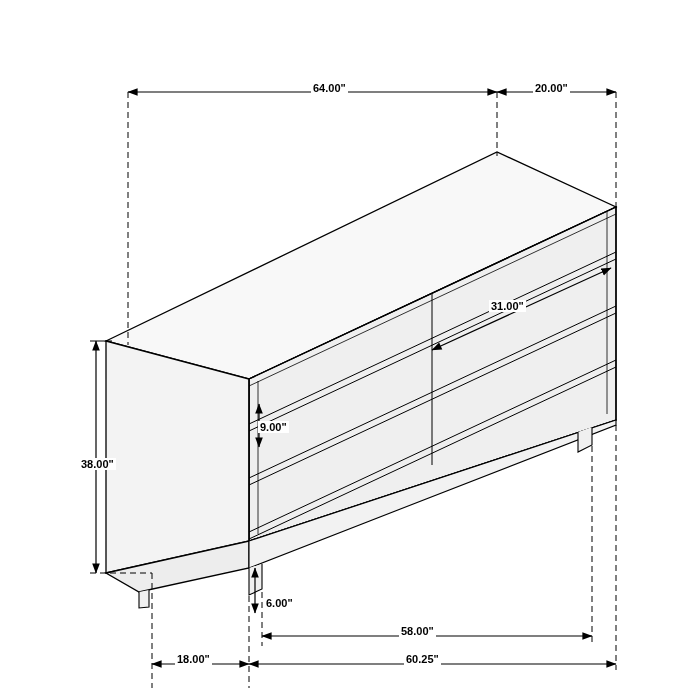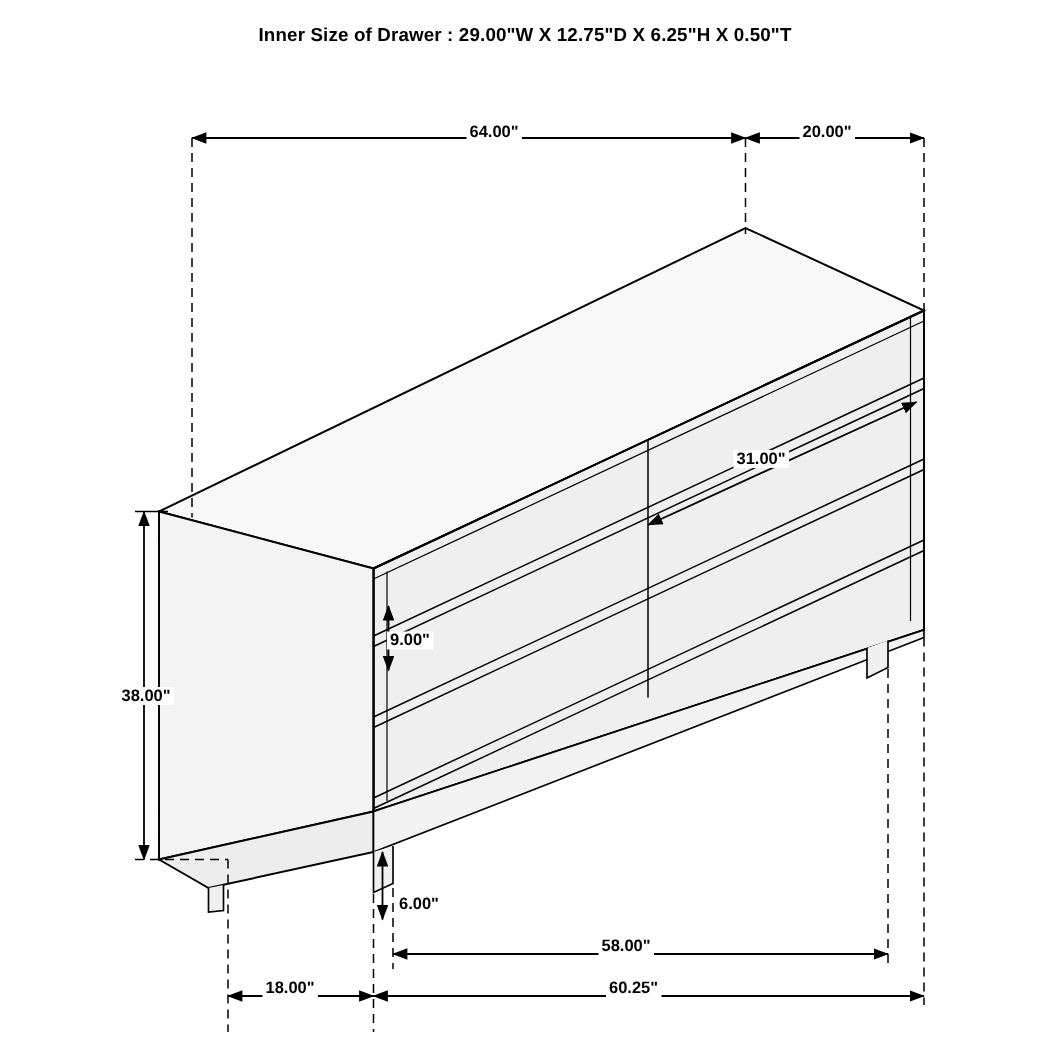--- a/index.html
+++ b/index.html
@@ -45,21 +45,20 @@
     background: #ffffff;
     padding: 0 2px;
     line-height: 12px;
   }
 </style>
 </head>
 <body>
 
 <div id="stage">
 
-  <div id="title">Inner Size of Drawer : 29.00"W X 12.75"D X 6.25"H X 0.50"T</div>
 
   <svg id="drawing" viewBox="0 0 700 700">
     <defs>
       <marker id="arrHead" markerWidth="9" markerHeight="9" refX="8" refY="3.2" orient="auto" markerUnits="strokeWidth">
         <path d="M0,0 L8.5,3.2 L0,6.4 z" fill="#000000"></path>
       </marker>
       <marker id="arrTail" markerWidth="9" markerHeight="9" refX="0.5" refY="3.2" orient="auto" markerUnits="strokeWidth">
         <path d="M8.5,0 L0,3.2 L8.5,6.4 z" fill="#000000"></path>
       </marker>
     </defs>

